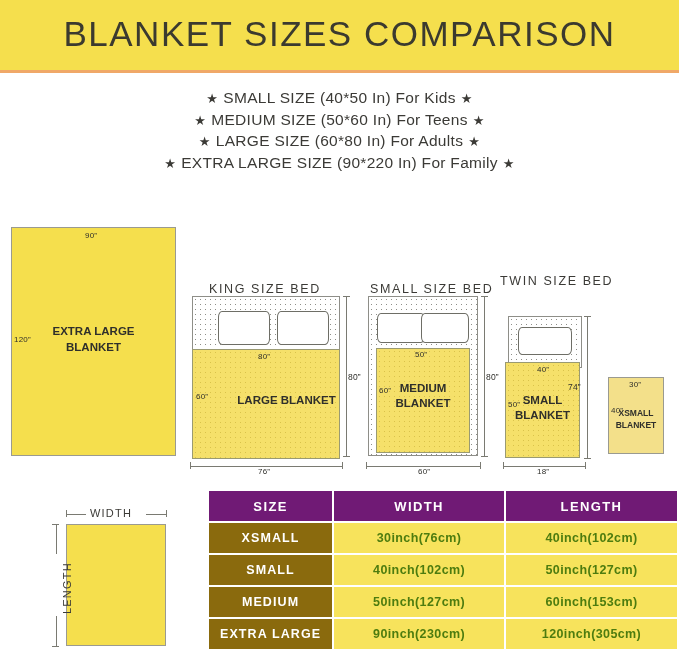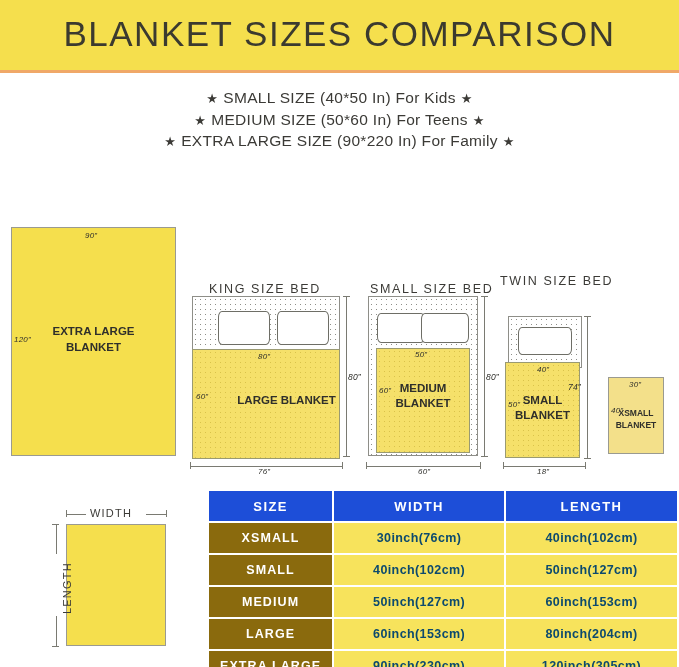--- a/index.html
+++ b/index.html
@@ -54,21 +54,20 @@
     white-space:nowrap;
     text-align:right;
   }
 
   .dim {
     position:absolute;
     font-size:8px;
     color:#2f2f2b;
     white-space:nowrap;
     letter-spacing:0.2px;
-    font-style:italic;
   }
   .dim-lg { font-size:8.5px; }
 
   
   .solid-blanket {
     position:absolute;
     background:#f5df4d;
     border:1px solid #9a9a90;
   }
   .blanket-text {
@@ -137,51 +136,54 @@
   }
   .sizetable th, .sizetable td {
     padding:0; margin:0;
     height:30px;
     text-align:center;
     vertical-align:middle;
     font-weight:bold;
     letter-spacing:0.6px;
   }
   .sizetable th {
-    background:#1d4ed8;
+    background:#701a75;
     color:#ffffff;
     font-size:13px;
     letter-spacing:1.4px;
   }
   .sizetable td.rowhead {
     background:#8a6a0d;
     color:#ffffff;
     width:135px;
     letter-spacing:1.1px;
   }
   .sizetable td.val {
     background:#f7e35c;
-    color:#0c4a6e;
+    color:#4d7c0f;
     width:184px;
     letter-spacing:0.4px;
   }
 </style>
 </head>
 <body>
 
 <div class="banner">
   <div class="banner-title">BLANKET SIZES COMPARISON</div>
 </div>
 
 <div class="bullets">
   <div class="bullet-line">
     <span class="star">★</span><span>SMALL SIZE (40*50 In) For Kids</span><span class="star">★</span>
   </div>
   <div class="bullet-line">
     <span class="star">★</span><span>MEDIUM SIZE (50*60 In) For Teens</span><span class="star">★</span>
+  </div>
+  <div class="bullet-line">
+    <span class="star">★</span><span>LARGE SIZE (60*80 In) For Adults</span><span class="star">★</span>
   </div>
   <div class="bullet-line">
     <span class="star">★</span><span>EXTRA LARGE SIZE (90*220 In) For Family</span><span class="star">★</span>
   </div>
 </div>
 
 <div class="diagram">
 
   <div class="solid-blanket" style="left:11px; top:227px; width:165px; height:229px;">
     <div class="blanket-text" style="top:95px;">
@@ -306,23 +308,18 @@
       <td class="rowhead">SMALL</td>
       <td class="val">40inch(102cm)</td>
       <td class="val">50inch(127cm)</td>
     </tr>
     <tr>
       <td class="rowhead">MEDIUM</td>
       <td class="val">50inch(127cm)</td>
       <td class="val">60inch(153cm)</td>
     </tr>
     <tr>
-      <td class="rowhead">LARGE</td>
-      <td class="val">60inch(153cm)</td>
-      <td class="val">80inch(204cm)</td>
-    </tr>
-    <tr>
       <td class="rowhead">EXTRA LARGE</td>
       <td class="val">90inch(230cm)</td>
       <td class="val">120inch(305cm)</td>
     </tr>
   </tbody>
 </table>
 
 </body></html>

